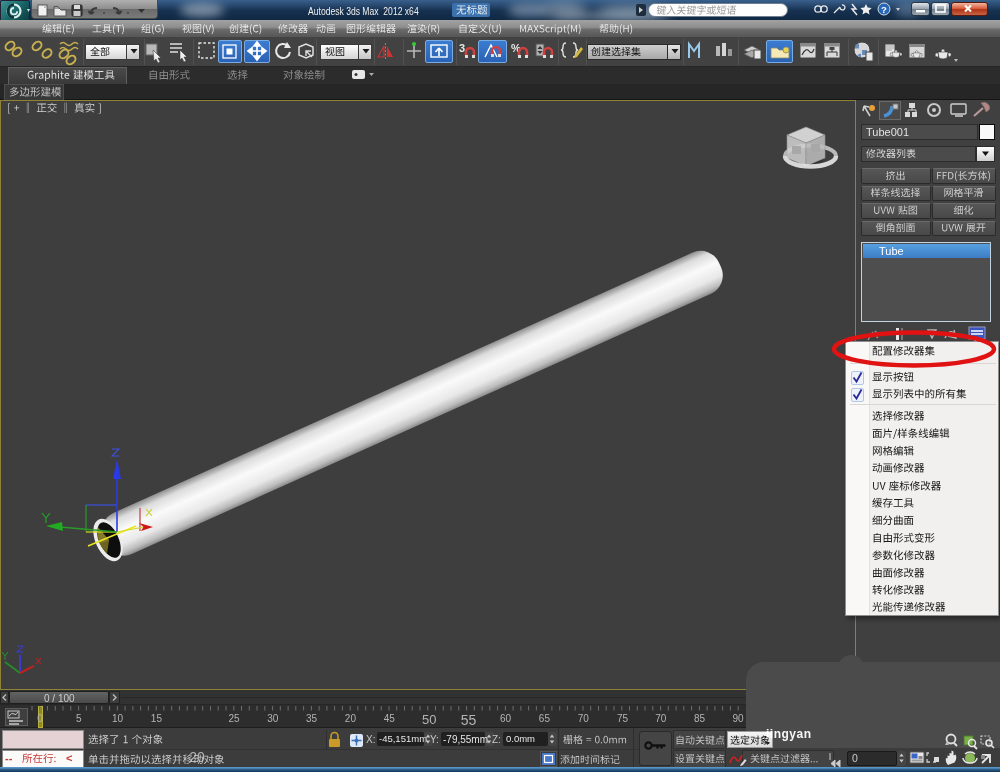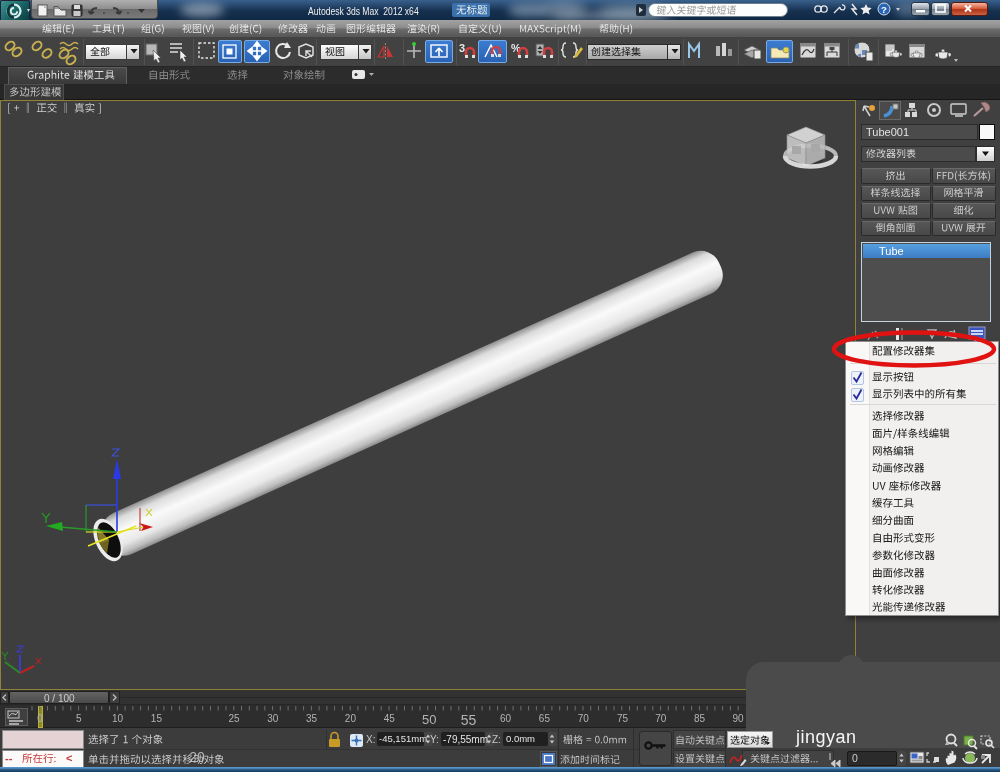--- a/index.html
+++ b/index.html
@@ -133,21 +133,21 @@
       <span class="s" style="left:654.8px;top:712.5px;font-size:10px;color:#b4b4b4;width:12px;text-align:center">70</span>
       <span class="s" style="left:693.6px;top:712.5px;font-size:10px;color:#b4b4b4;width:12px;text-align:center">85</span>
       <span class="s" style="left:732.4px;top:712.5px;font-size:10px;color:#b4b4b4;width:12px;text-align:left">90</span>
       <span class="s" style="left:366px;top:733.5px;font-size:10px;color:#c8c8c8;">X:</span>
       <span class="s" style="left:379px;top:734px;font-size:9.5px;color:#e6e6e6;">-45,151mm</span>
       <span class="s" style="left:430px;top:733.5px;font-size:10px;color:#c8c8c8;">Y:</span>
       <span class="s" style="left:443px;top:734px;font-size:10px;color:#e6e6e6;">-79,55mm</span>
       <span class="s" style="left:492px;top:733.5px;font-size:10px;color:#c8c8c8;">Z:</span>
       <span class="s" style="left:506px;top:734px;font-size:9.5px;color:#e6e6e6;">0.0mm</span>
       <span class="s" style="left:852px;top:752.5px;font-size:10.5px;color:#cccccc;">0</span>
-      <span class="s" style="left:796px;top:728px;font-size:18px;color:rgba(255,255,255,.95);font-weight:normal;letter-spacing:.5px">jingyan</span>
+      <span class="s" style="left:766px;top:728px;font-size:12px;color:rgba(255,255,255,.95);font-weight:bold;letter-spacing:.5px">jingyan</span>
       <span class="s" style="left:5px;top:752px;font-size:11px;color:#c43a3a;font-weight:bold">--</span>
       <span class="s" style="left:66px;top:752px;font-size:11px;color:#c43a3a;font-weight:bold">&lt;</span>
     </div>
 <svg id="ov" width="1000" height="772">
 <defs>
 <linearGradient id="tg" x1="0" y1="0" x2="0" y2="1">
 <stop offset="0" stop-color="#8f8f8f"></stop>
           <stop offset=".16" stop-color="#dcdcdc"></stop>
 <stop offset=".42" stop-color="#fafafa"></stop>
           <stop offset=".72" stop-color="#e8e8e8"></stop>

